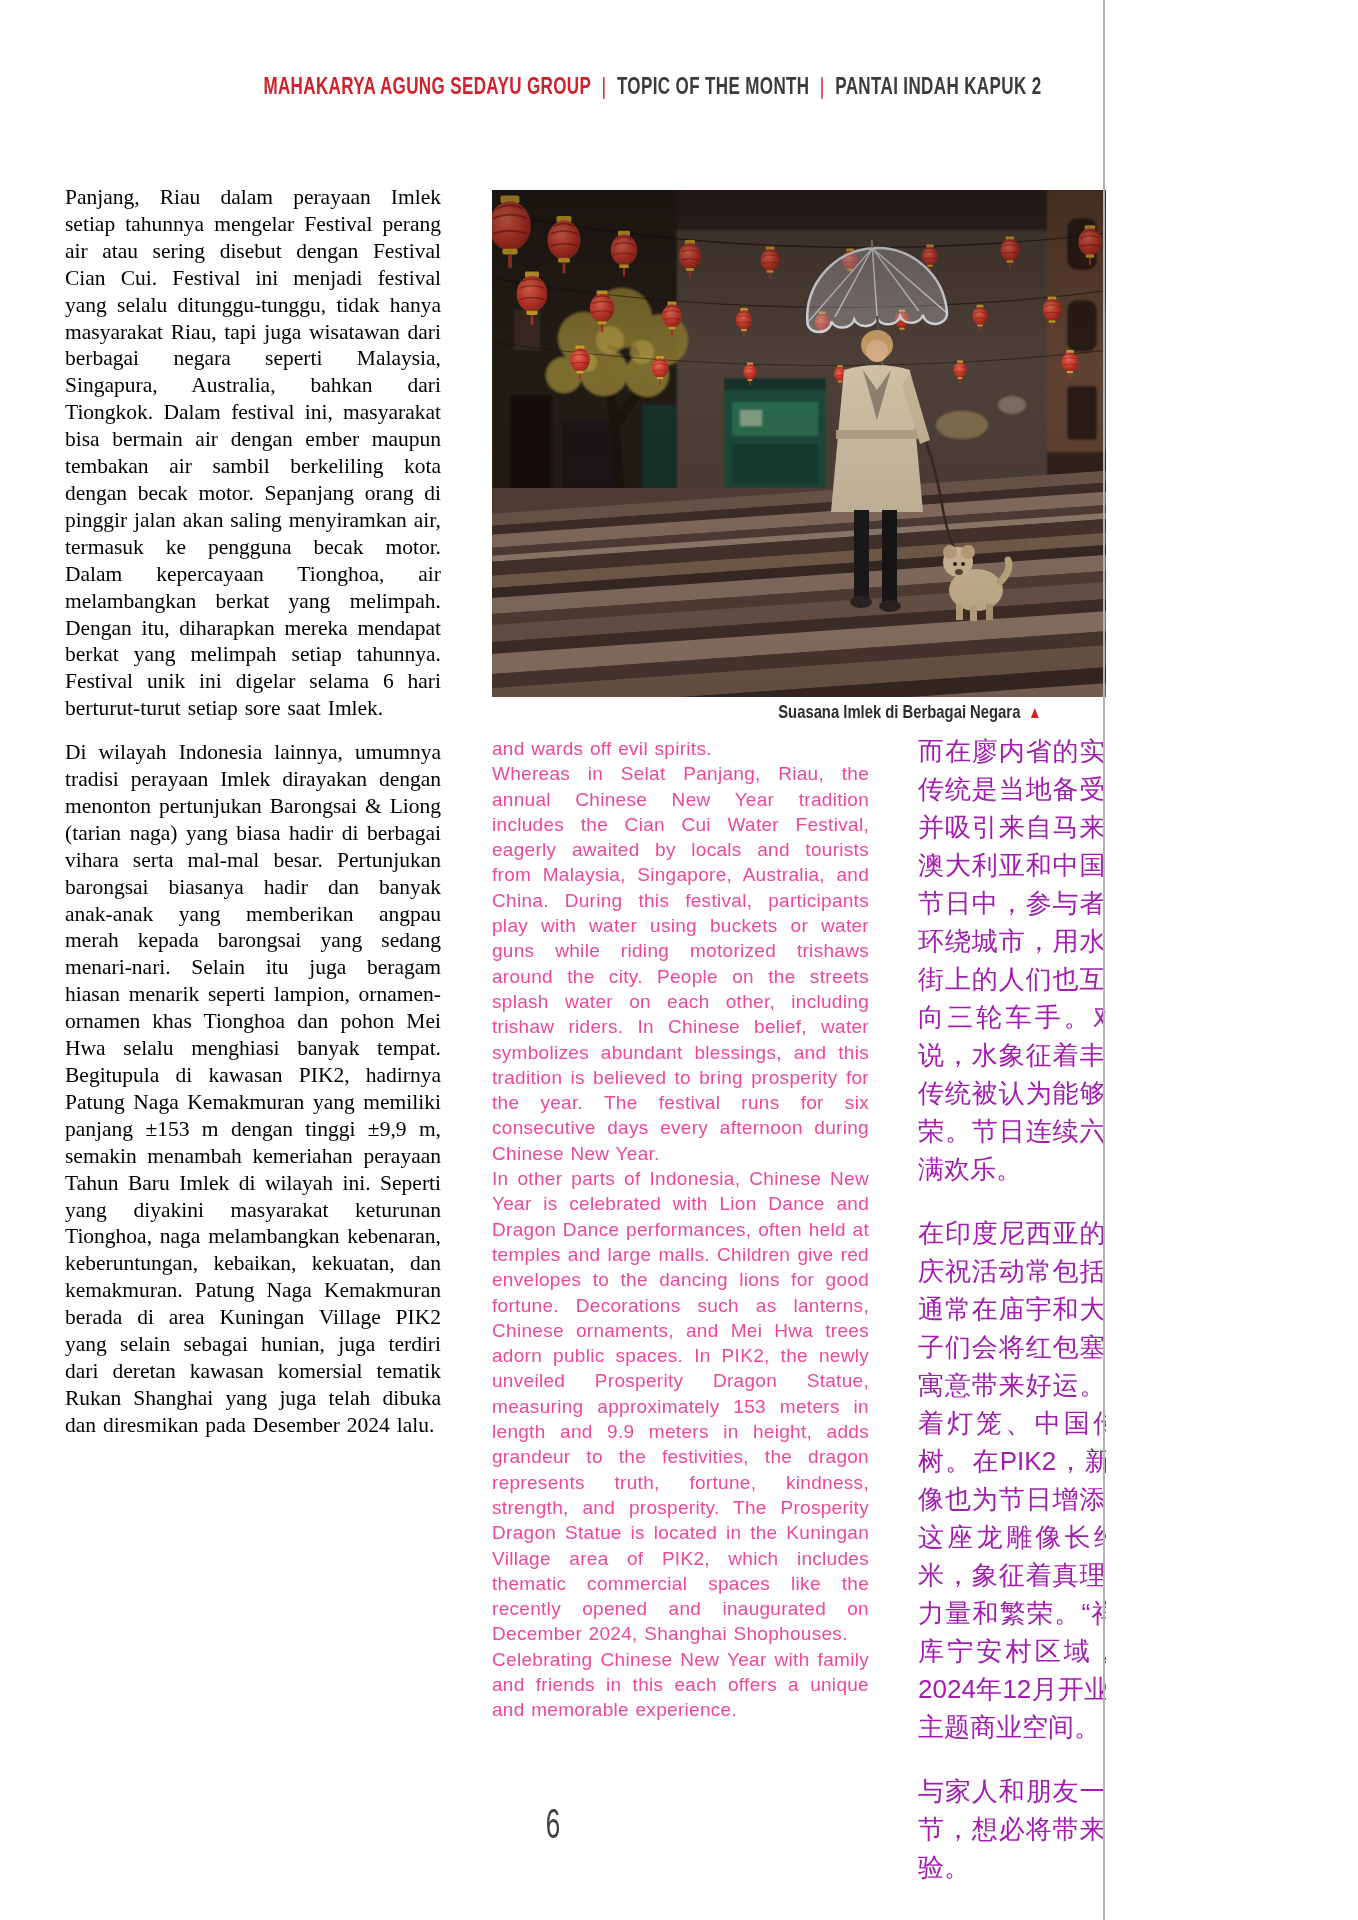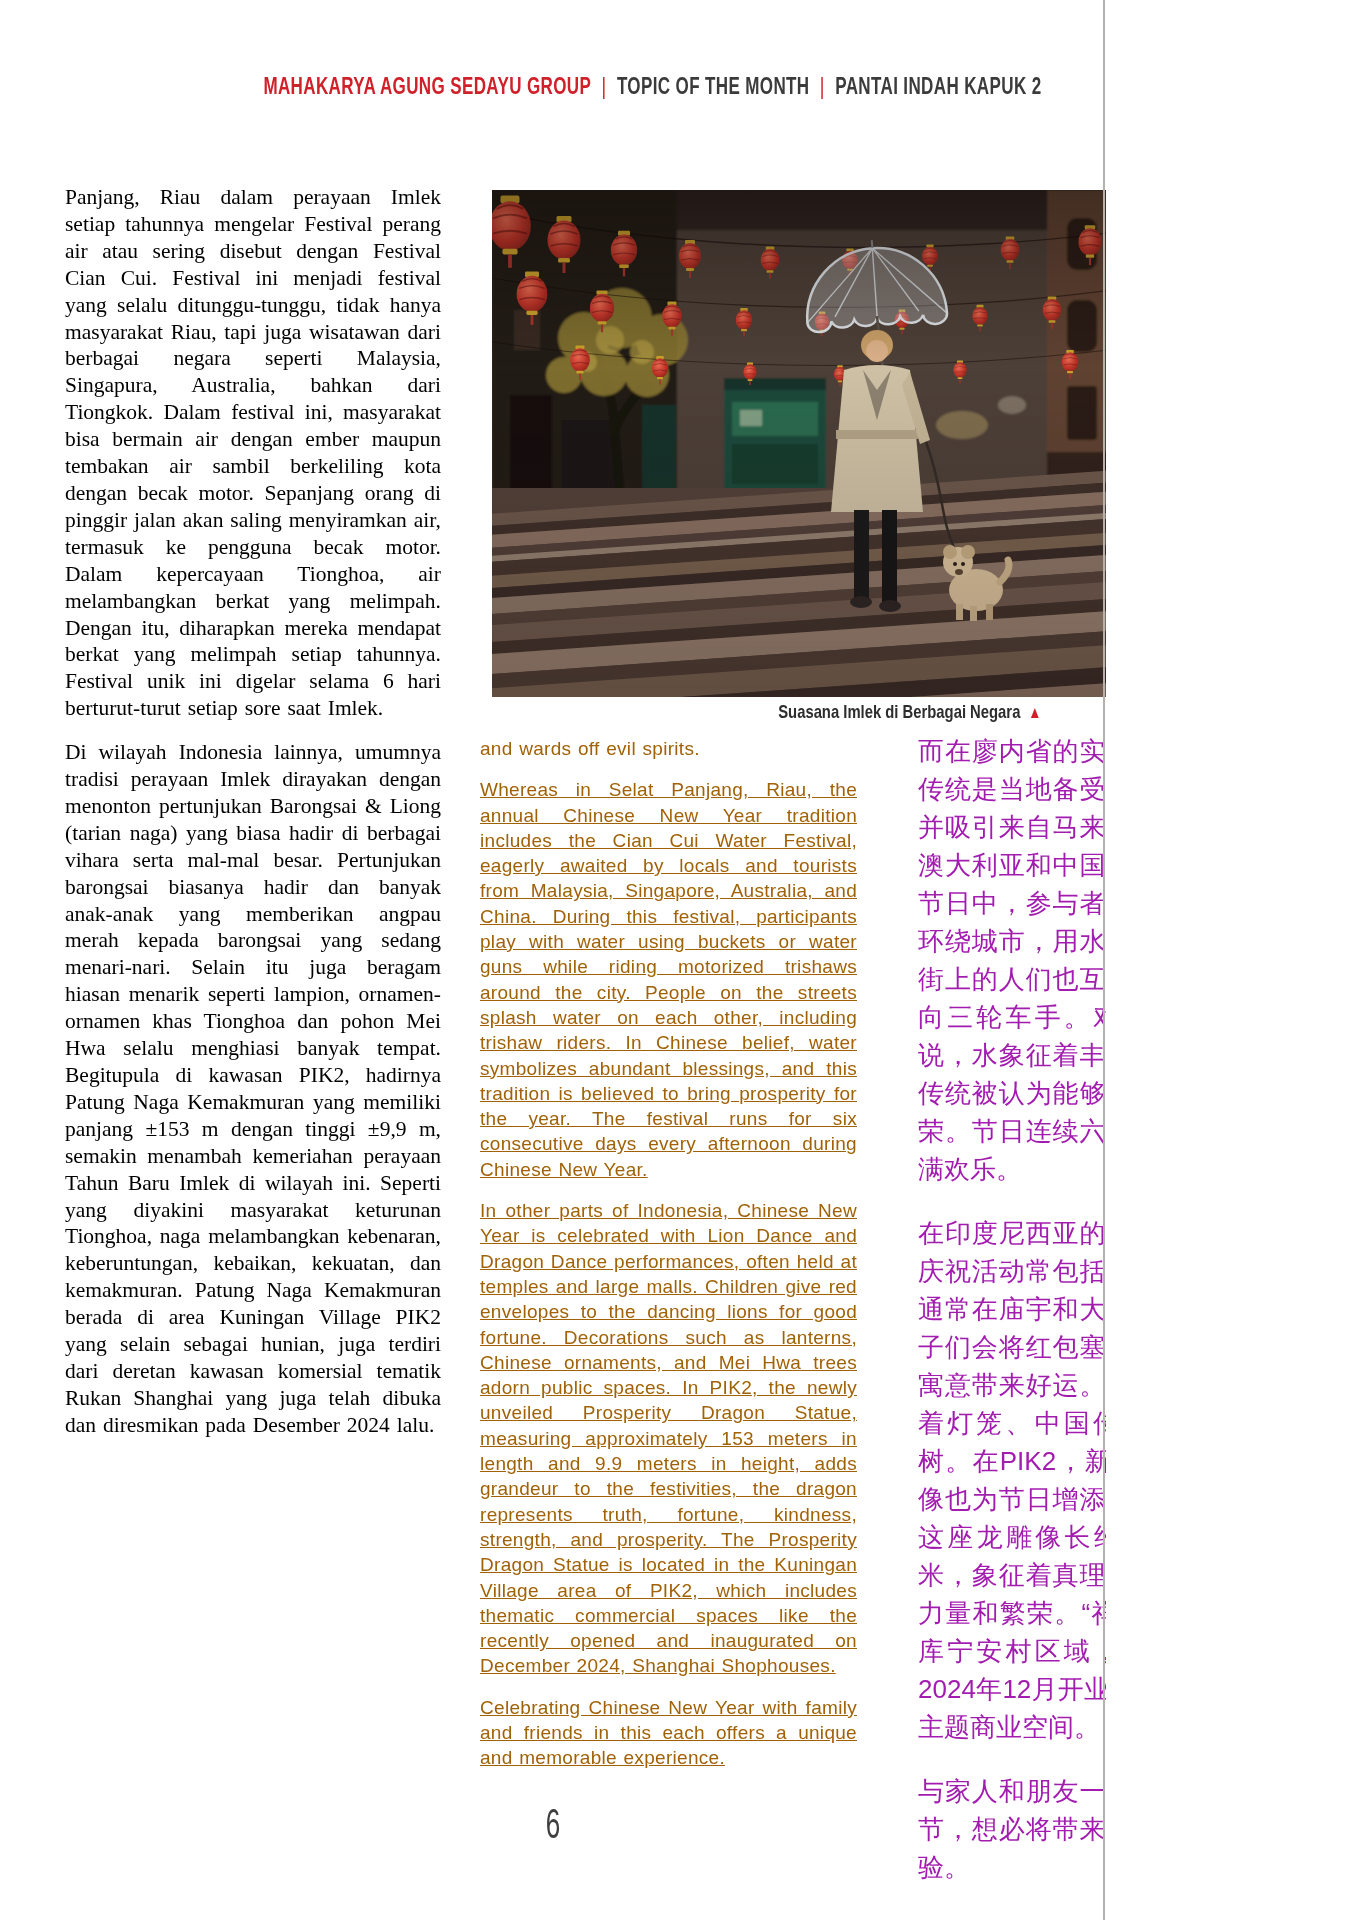--- a/index.html
+++ b/index.html
@@ -24,27 +24,27 @@
   .col-left{
     position:absolute;left:65px;top:184px;width:376px;
     font-family:"Liberation Serif","DejaVu Serif",serif;
     font-size:21.5px;line-height:26.9px;color:#000000;
     text-align:justify;word-spacing:1.5px;
   }
   .col-left p{margin:0;}
   .col-left p + p{margin-top:17px;}
 
   .col-eng{
-    position:absolute;left:480px;top:736px;width:377px;
+    position:absolute;left:492px;top:736px;width:377px;
     font-family:"Liberation Sans","DejaVu Sans",sans-serif;font-weight:300;
-    font-size:19px;line-height:25.3px;color:#a16207;
+    font-size:19px;line-height:25.3px;color:#ec4899;
     text-align:justify;letter-spacing:.3px;word-spacing:1px;
   }
   .col-eng p{margin:0;}
-  .col-eng p + p{margin-top:16px;text-decoration:underline;}
+  .col-eng p + p{}
 
   .col-chi{
     position:absolute;left:918px;top:732px;width:376px;
     font-family:Liberation Sans, sans-serif;
     font-size:26px;line-height:38px;color:#a21caf;
     text-align:justify;text-justify:inter-ideograph;
   }
   .col-chi p{margin:0;}
   .col-chi p + p{margin-top:26px;}
 

